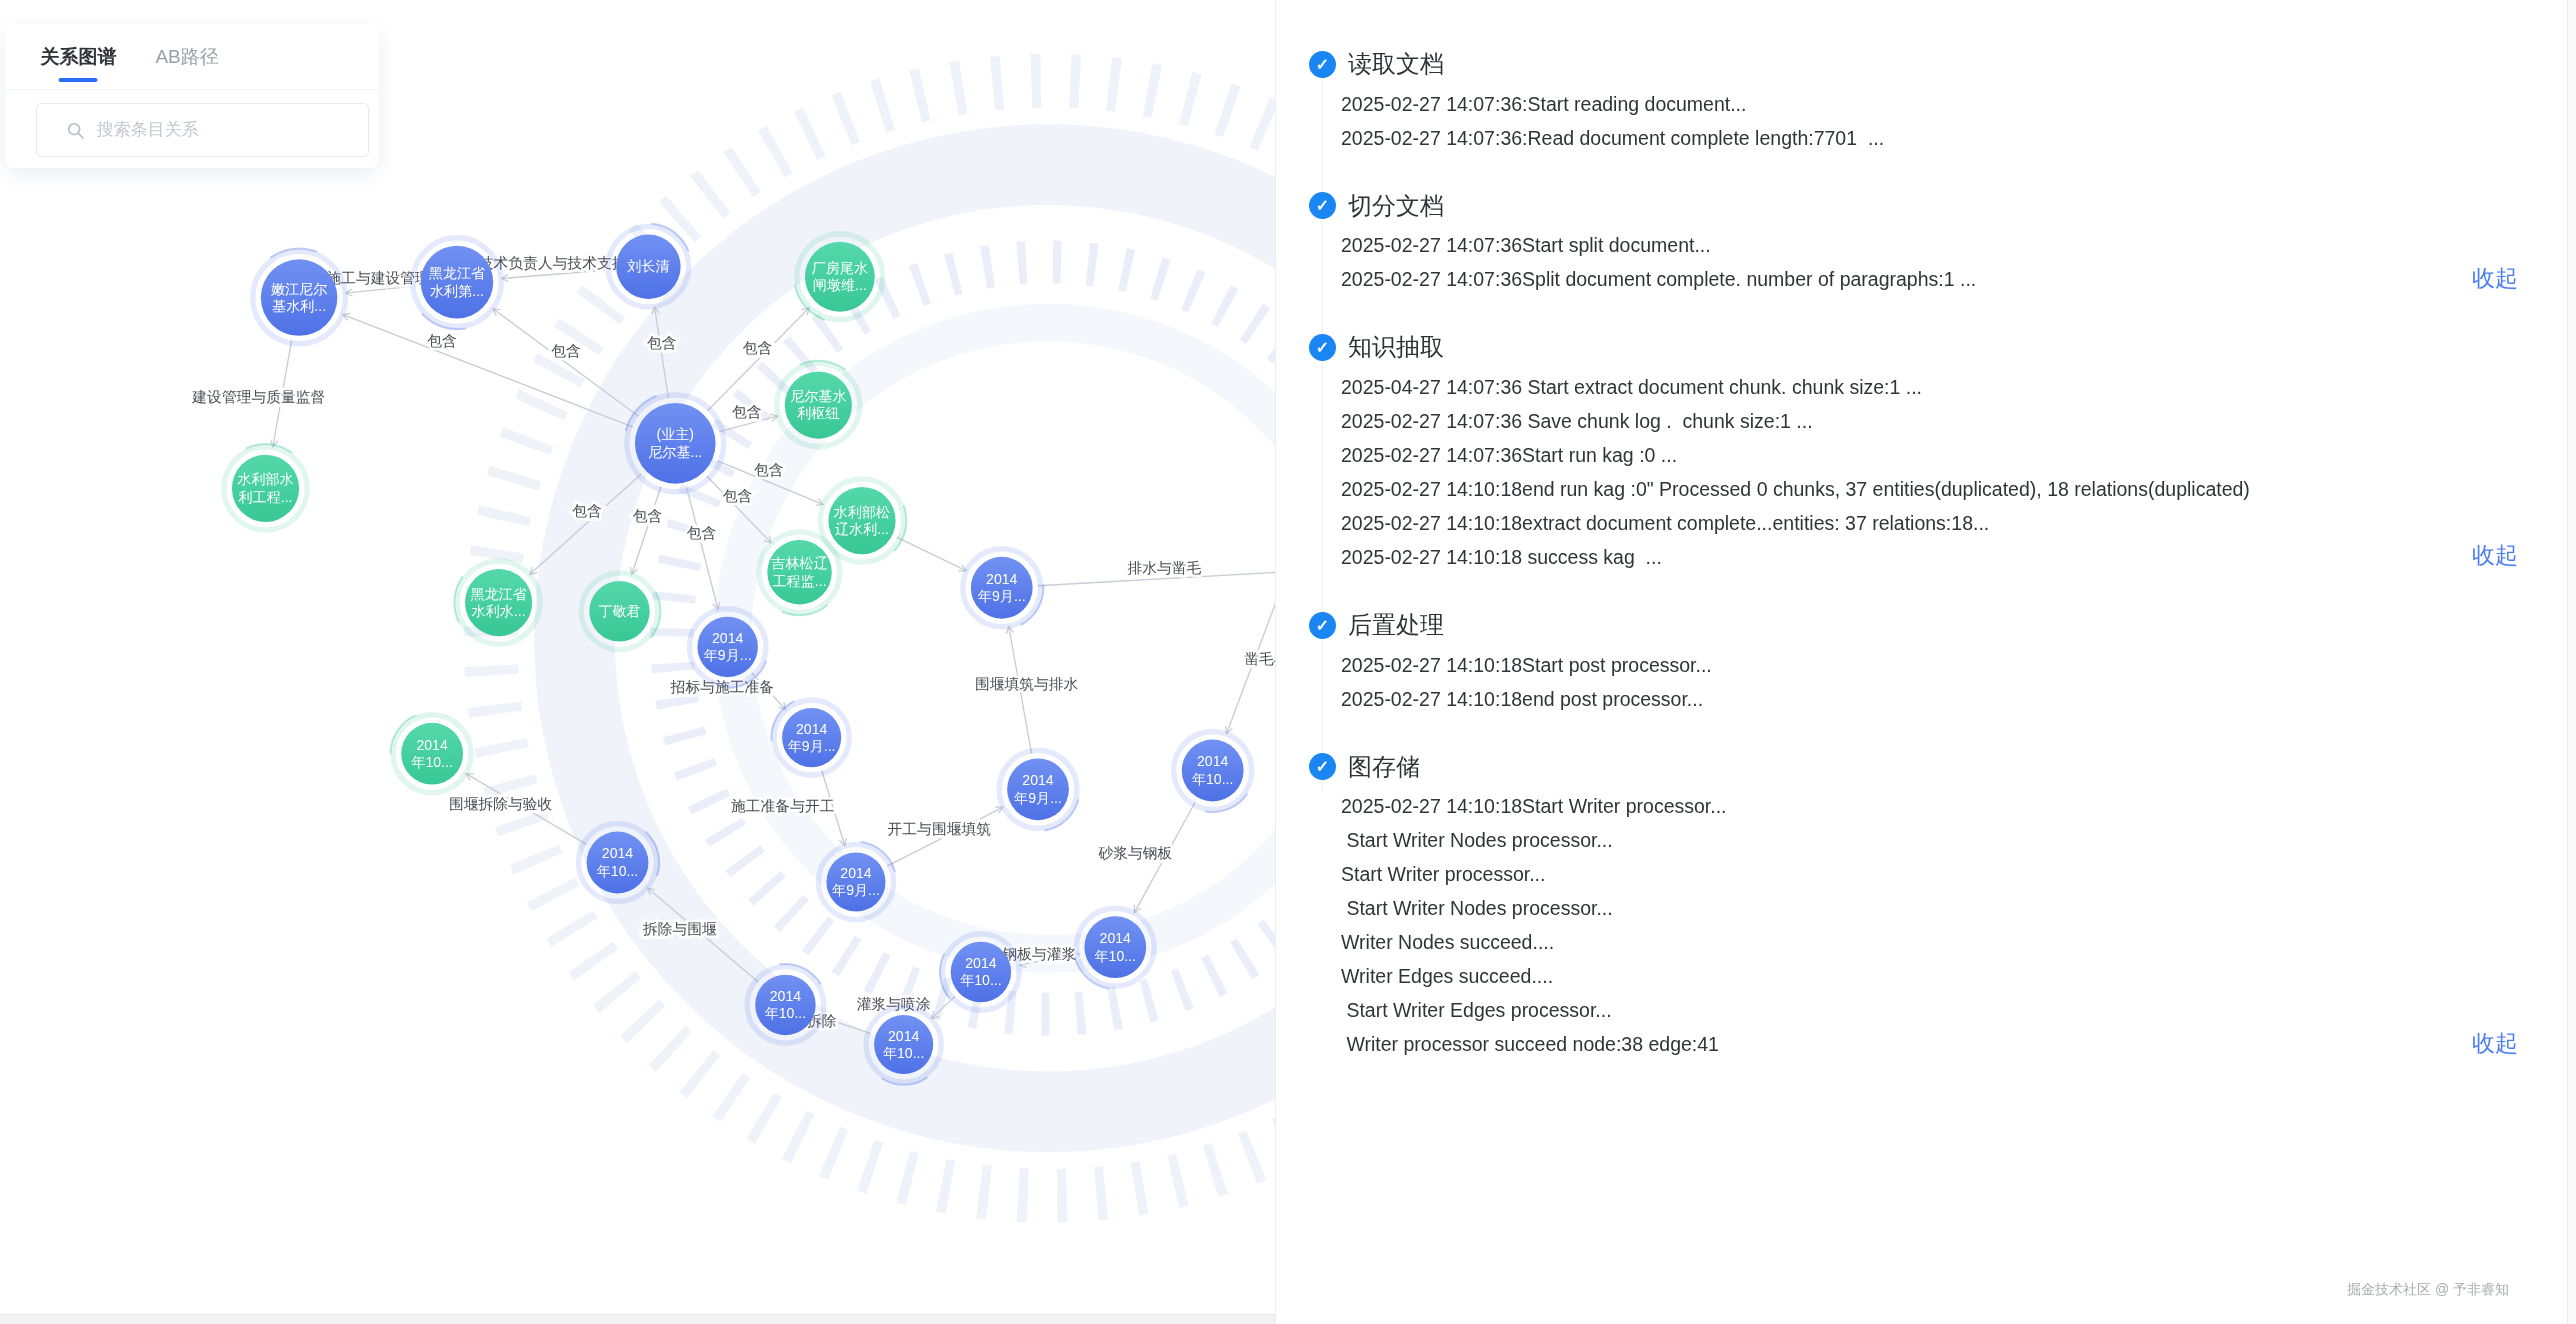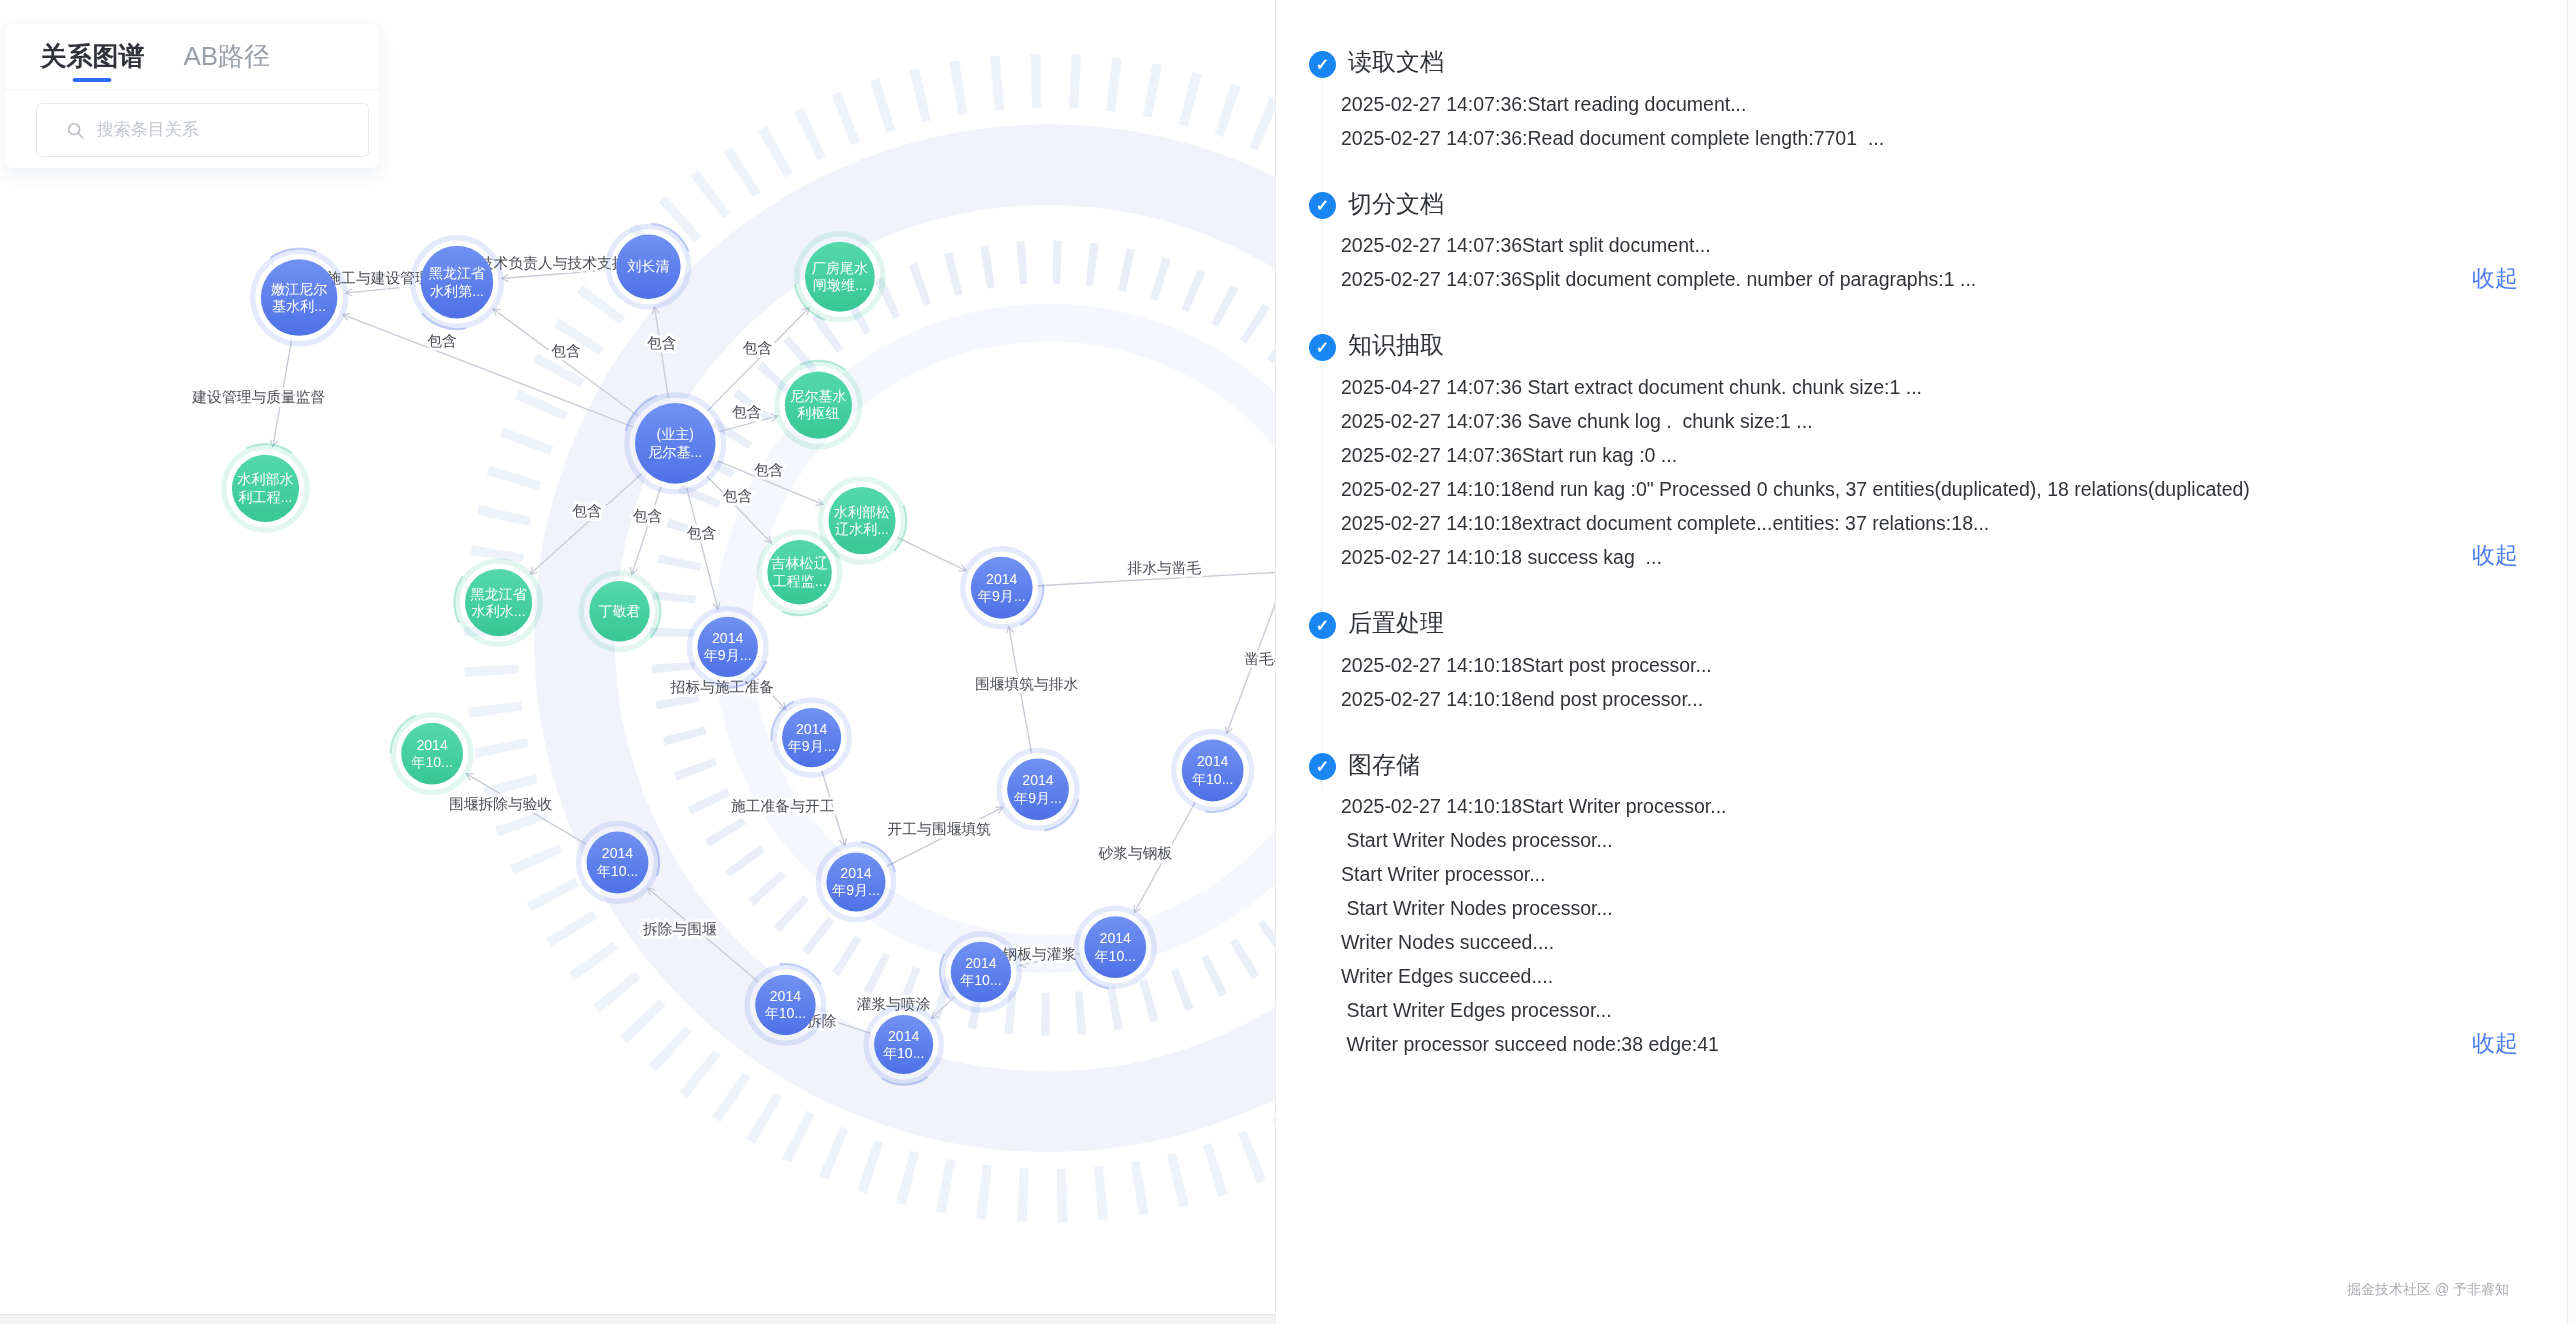--- a/index.html
+++ b/index.html
@@ -7,41 +7,41 @@
 
   
   #graph-panel{position:absolute;left:0;top:0;width:1276px;height:1324px;background:#fff;overflow:hidden;}
   #graph-panel .divider{position:absolute;right:0;top:0;width:1.3px;height:100%;background:#ececf0;}
   #graph-svg{position:absolute;left:0;top:0;}
 
   
   #tab-card{position:absolute;left:5.4px;top:24px;width:374px;height:144px;background:#fff;border-radius:8px;
             box-shadow:0 6.7px 19px rgba(30,50,90,.08);z-index:5;}
   .tab-row{position:relative;height:65px;border-bottom:1.3px solid #f1f2f4;display:flex;align-items:center;padding-left:35px;}
-  .tab{font-size:26px;color:#9aa0a8;margin-right:39px;cursor:pointer;position:relative;height:100%;display:flex;align-items:center;}
+  .tab{font-size:19px;color:#9aa0a8;margin-right:39px;cursor:pointer;position:relative;height:100%;display:flex;align-items:center;}
   .tab.active{color:#30333a;font-weight:bold;}
   .tab.active .tab-underline{position:absolute;left:50%;transform:translateX(-50%);bottom:6.7px;width:39px;height:4px;border-radius:2px;background:#2b6bf3;}
   .search-wrap{position:absolute;left:31px;right:10.8px;top:79px;height:54px;border:1.3px solid #e7e8ec;border-radius:5.4px;
                display:flex;align-items:center;padding-left:29px;box-sizing:border-box;}
   .search-wrap svg{flex:0 0 auto;}
   .search-input{border:none;outline:none;font-size:17px;color:#333;margin-left:9.4px;width:255px;font-family:"Liberation Sans",sans-serif;}
   .search-input::placeholder{color:#c3c7cf;}
 
   
   #h-scroll{position:absolute;left:0;bottom:0;width:1276px;height:8.7px;background:#f2f2f2;border-top:0.7px solid #e6e6e6;}
 
   
   #log-panel{position:absolute;left:1277px;top:0;width:1291px;height:1324px;background:#fff;box-sizing:border-box;
              padding:48px 50px 0 32px;}
   #timeline-line{position:absolute;left:45px;top:75px;width:1.3px;height:718px;background:#eef1f6;}
   .step{position:relative;margin-bottom:35px;}
   .step-head{display:flex;align-items:center;}
   .step-check{width:27px;height:27px;border-radius:50%;background:#1a86f4;color:#fff;font-size:16px;font-weight:bold;
               display:flex;align-items:center;justify-content:center;flex:0 0 auto;position:relative;z-index:2;}
-  .step-title{font-size:24px;color:#2e3237;margin-left:12px;line-height:32px;font-family:Liberation Mono, monospace;}
+  .step-title{font-size:24px;color:#2e3237;margin-left:12px;line-height:32px;}
   .step-logs{margin:6.7px 0 0 32px;}
   .log-line{font-size:19.5px;color:#303338;line-height:34px;white-space:pre-wrap;}
   .collapse-link{position:absolute;right:0;bottom:2.7px;font-size:23px;color:#4d7df2;cursor:pointer;}
 
   
   #v-scroll{position:absolute;right:0;top:0;width:8px;height:1324px;background:#fafafa;border-left:0.7px solid #ececec;}
 
   #watermark{position:absolute;right:59px;bottom:25.5px;font-size:14px;color:#a9acb1;text-shadow:0.7px 0.7px 0 #fff;}
 </style>
 </head>

